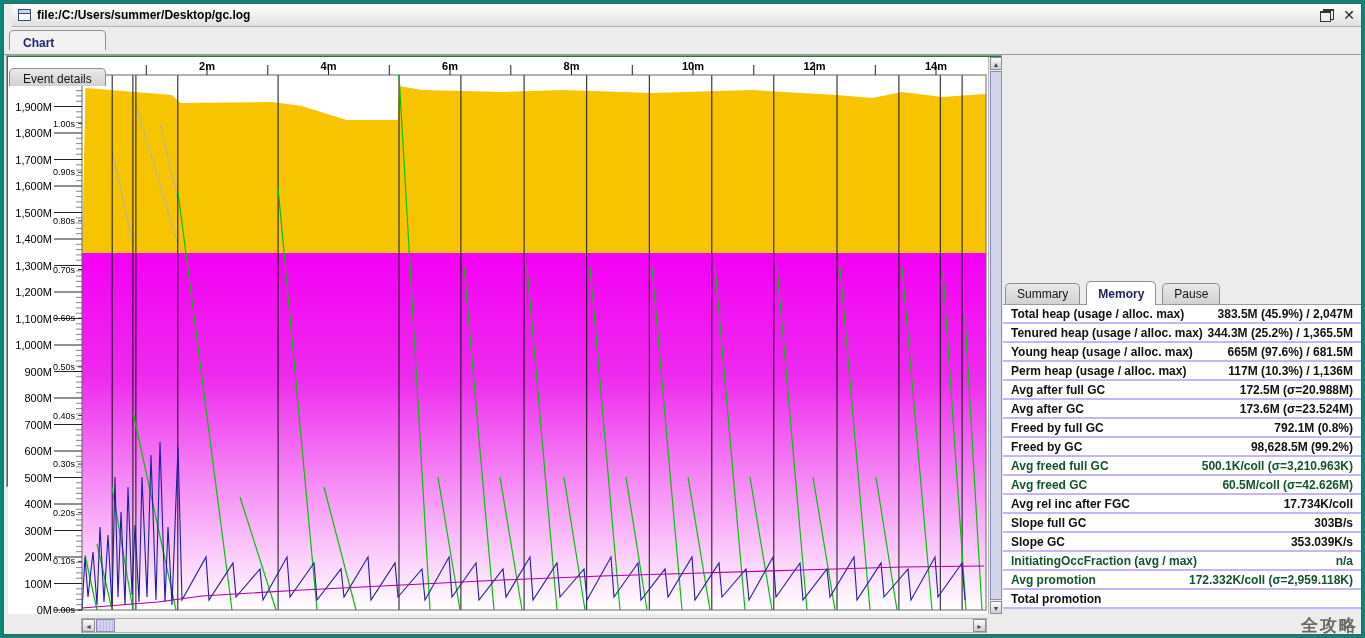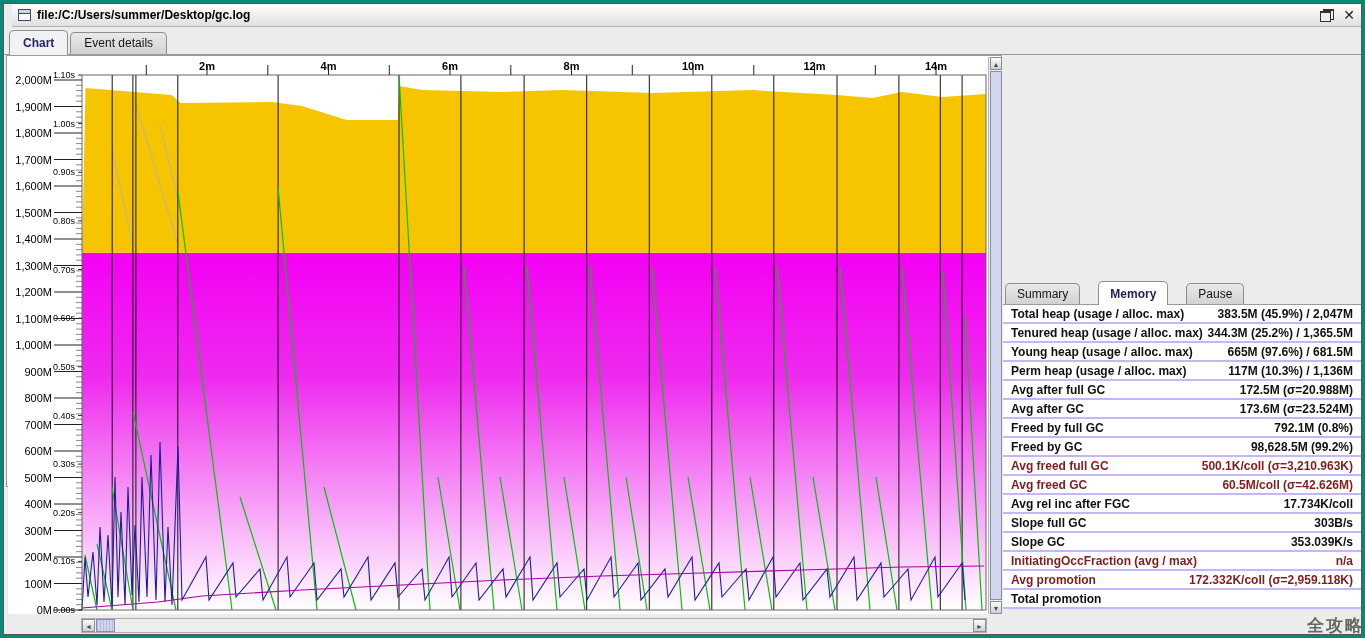--- a/index.html
+++ b/index.html
@@ -13,55 +13,55 @@
   .win-icon{width:13px;height:12px;border:1px solid #3a4a6b;background:#fff;position:relative;flex:0 0 auto;}
   .win-icon::before{content:"";position:absolute;left:0;right:0;top:0;height:3px;background:#c9d5ec;border-bottom:1px solid #3a4a6b;}
   .title{font-size:12px;font-weight:bold;color:#000;white-space:nowrap;}
   .win-btns{margin-left:auto;display:flex;gap:9px;align-items:center;}
   .btn-restore{position:relative;width:14px;height:13px;cursor:default;}
   .btn-restore::before{content:"";position:absolute;right:0;top:0;width:9px;height:8px;border:1px solid #333;border-top-width:2px;}
   .btn-restore::after{content:"";position:absolute;left:0;bottom:0;width:9px;height:8px;border:1px solid #333;border-top-width:2px;background:#efefef;}
   .btn-close{font-size:14px;font-weight:bold;color:#222;line-height:13px;cursor:default;}
   
   .tabline{position:absolute;top:50px;left:0;right:0;height:1px;background:#9a9a9a;z-index:1;}
-  .main-tabs{position:absolute;top:26px;left:5px;height:25px;display:flex;gap:2px;z-index:2;}
+  .main-tabs{position:absolute;top:26px;left:5px;height:25px;display:flex;gap:16px;z-index:2;flex-direction:column;}
   .tab{height:22px;margin-top:2px;padding:3px 13px 0;font-size:12px;color:#141414;
     border:1px solid #8e8e8e;border-bottom:none;border-radius:5px 5px 0 0;
     background:linear-gradient(#e9e9e9,#d2d2d2);}
   .tab.active{height:25px;margin-top:0;padding-top:5px;background:#f2f2f2;font-weight:bold;color:#23266d;}
   
-  .chart-panel{position:absolute;left:2px;top:51px;width:996px;height:432px;background:#ffffff;border:1px solid #9a9a9a;}
+  .chart-panel{position:absolute;left:2px;top:51px;width:996px;height:432px;background:#15803d;border:1px solid #9a9a9a;}
   #chart-svg{position:absolute;left:1px;top:1px;width:980px;height:557px;display:block;}
   
   .vscroll{position:absolute;left:981px;top:1px;width:14px;height:557px;background:#ededed;border-left:1px solid #b9b9b9;}
   .hscroll{position:absolute;left:74px;top:562px;width:906px;height:15px;background:#ededed;border:1px solid #adadad;}
   .sb-btn{position:absolute;background:linear-gradient(#fbfbfb,#cfcfcf);border:1px solid #8d8d8d;
     color:#44466e;font-size:7px;text-align:center;}
   .vscroll .sb-btn{left:1px;width:12px;height:13px;line-height:13px;}
   .sb-up{top:0;} .sb-down{bottom:0;}
   .hscroll .sb-btn{top:0;width:13px;height:13px;line-height:13px;}
   .sb-left{left:0;} .sb-right{right:0;}
   .vthumb{position:absolute;left:1px;top:14px;bottom:14px;width:12px;background:#d3d5ea;border:1px solid #8a8cb8;}
   .hthumb{position:absolute;left:14px;top:0;width:19px;height:13px;background:#d3d5ea;border:1px solid #8a8cb8;
     background-image:repeating-linear-gradient(90deg,#b9bcd9 0 1px,transparent 1px 3px);}
   
   .right-panel{position:absolute;left:999px;top:51px;right:0;bottom:0;background:#ececec;}
-  .rp-tabs{position:absolute;top:226px;left:2px;height:23px;display:flex;gap:18px;z-index:2;}
+  .rp-tabs{position:absolute;top:226px;left:2px;height:23px;display:flex;gap:6px;z-index:2;}
   .rtab{height:21px;margin-top:2px;padding:3px 11px 0;font-size:12px;color:#141414;
     border:1px solid #8e8e8e;border-bottom:none;border-radius:5px 5px 0 0;
     background:linear-gradient(#e9e9e9,#d2d2d2);}
   .rtab.active{height:24px;margin-top:0;padding-top:5px;background:#ffffff;font-weight:bold;color:#1d2050;z-index:3;}
   .stats-table{position:absolute;top:249px;left:0;right:0;background:#fff;border-top:1px solid #9a9a9a;}
   .stat-row{display:flex;height:19px;line-height:18px;border-bottom:2px solid #c4b5fd;
     font-size:12px;font-weight:bold;color:#101010;}
   .stat-row .lbl{padding-left:8px;white-space:nowrap;}
   .stat-row .val{margin-left:auto;padding-right:8px;white-space:nowrap;}
-  .stat-row.muted{color:#7f1d1d;justify-content:center;}
-  
-  .watermark{position:fixed;right:1px;bottom:1px;font-size:17px;font-weight:bold;
+  .stat-row.muted{color:#14532d;justify-content:center;}
+  
+  .watermark{position:fixed;right:7px;bottom:1px;font-size:17px;font-weight:bold;
     color:#4e5347;opacity:.85;letter-spacing:2px;z-index:9;}
 </style>
 </head>
 <body>
 
 <div class="frame">
 
   <div class="titlebar">
     <span class="win-icon"></span>
     <span class="title">file:/C:/Users/summer/Desktop/gc.log</span>

